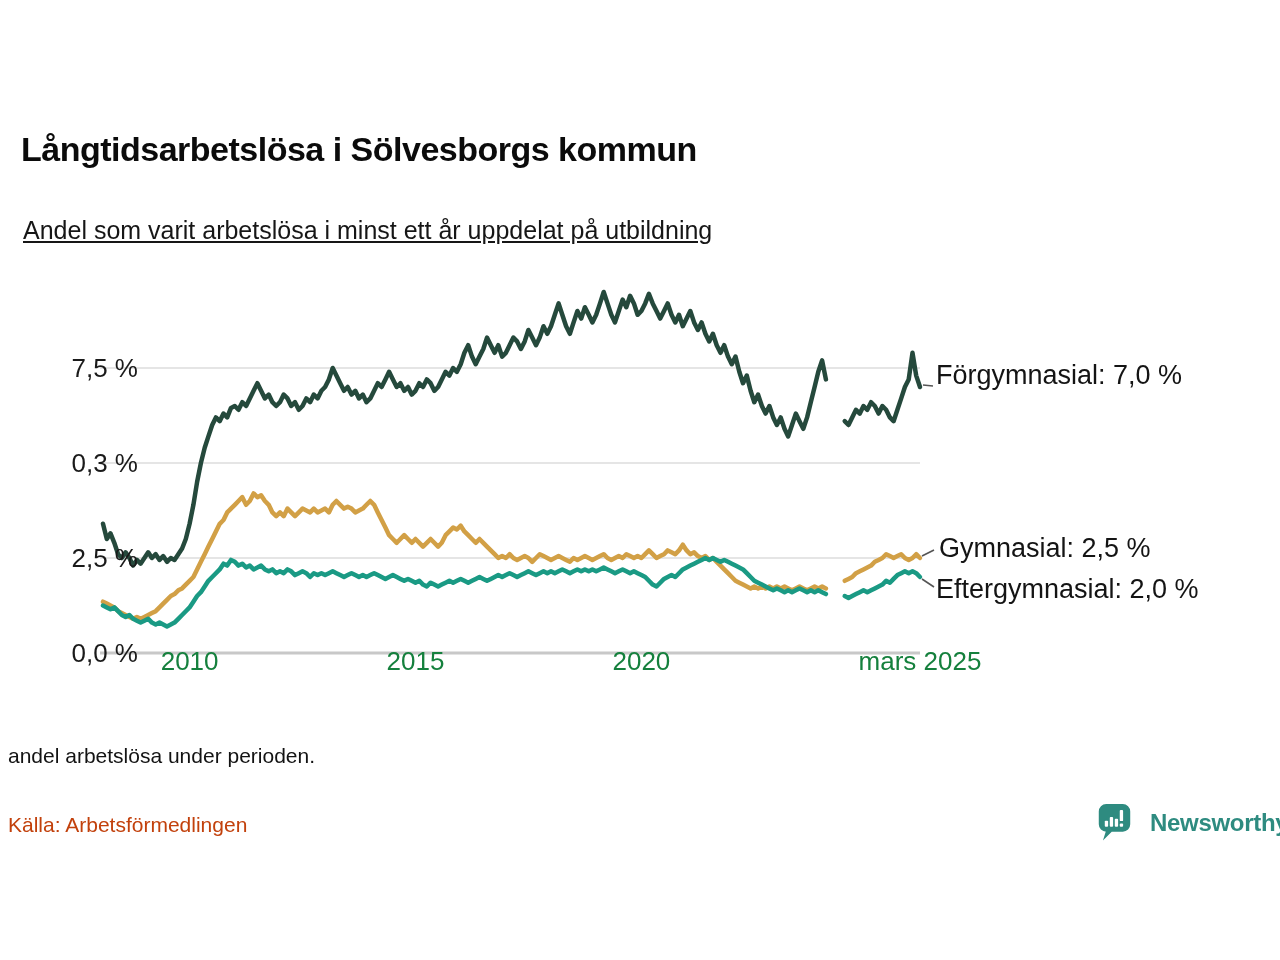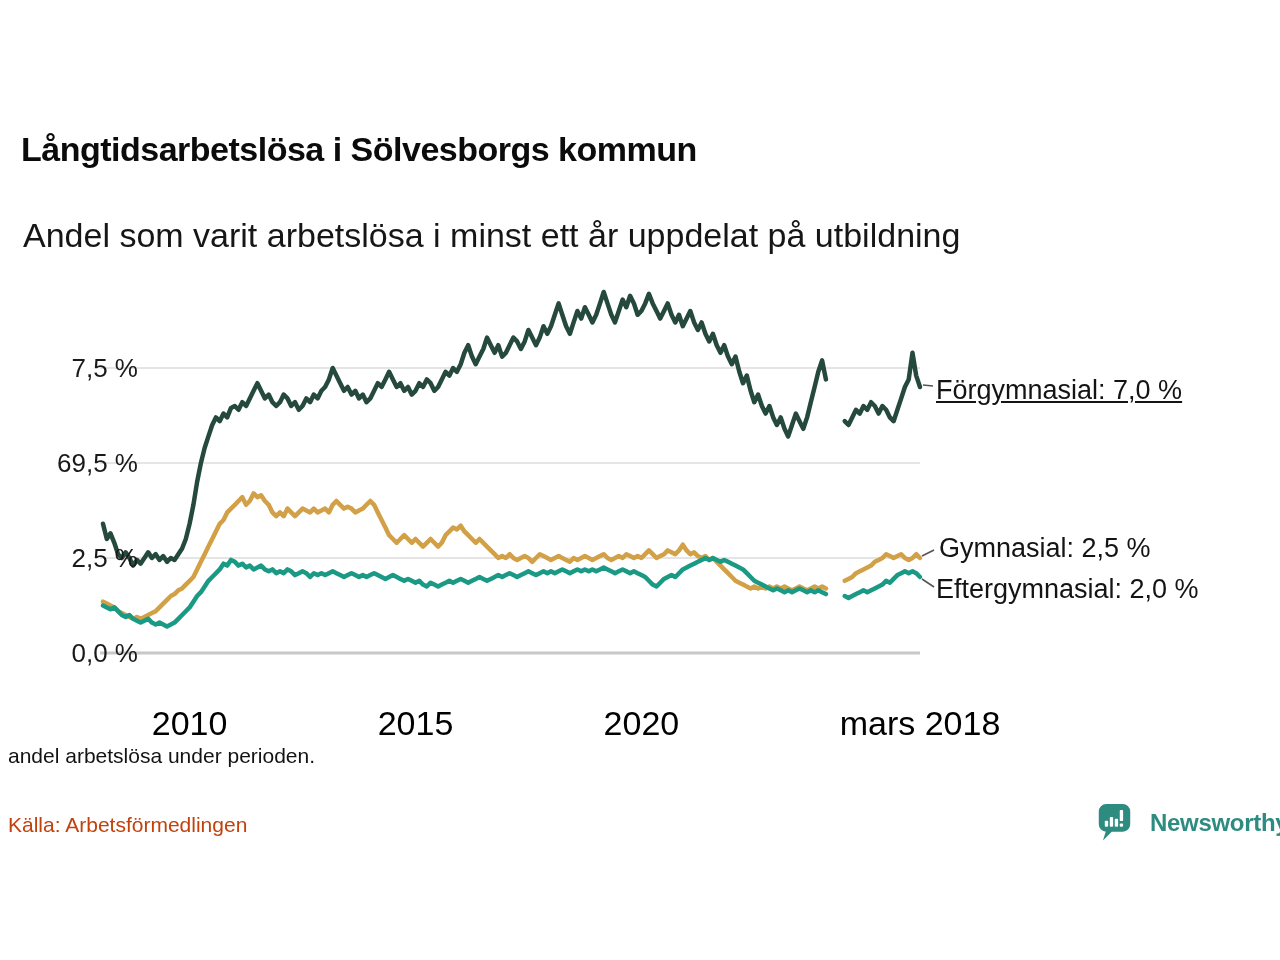--- a/index.html
+++ b/index.html
@@ -5,31 +5,31 @@
   html,body{margin:0;padding:0;background:#ffffff;}
   .page{
     position:relative;width:1280px;height:960px;background:#ffffff;
     font-family:"Liberation Sans",sans-serif;color:#111;overflow:hidden;
   }
   .title{
     position:absolute;left:21px;top:130px;font-size:34px;font-weight:700;
     letter-spacing:-0.5px;color:#0b0b0b;white-space:nowrap;
   }
   .subtitle{
-    position:absolute;left:23px;top:216px;font-size:34px;font-weight:400;
-    color:#161616;white-space:nowrap;
+    position:absolute;left:23px;top:216px;font-size:25px;font-weight:400;
+    color:#161616;white-space:nowrap;text-decoration:underline;
   }
   #chart-svg{position:absolute;left:0;top:0;}
   .ytick{
     position:absolute;left:0;width:93px;text-align:right;font-size:26px;
     line-height:32px;color:#1a1a1a;white-space:nowrap;margin-left:45px;
   }
   .xtick{
-    position:absolute;top:704px;transform:translateX(-50%);font-size:34px;
-    color:#000000;white-space:nowrap;
+    position:absolute;top:646px;transform:translateX(-50%);font-size:26px;
+    color:#15803d;white-space:nowrap;
   }
   .series-label{
     position:absolute;font-size:27px;line-height:34px;color:#141414;white-space:nowrap;
   }
   .footnote{
     position:absolute;left:8px;top:743px;font-size:21px;line-height:25px;color:#131313;
   }
   .source{
     position:absolute;left:8px;top:813px;font-size:21px;color:#c2410c;white-space:nowrap;
   }
@@ -59,30 +59,30 @@
       <polyline points="103.0,601.7 106.8,603.6 110.5,605.5 114.3,607.4 118.1,611.2 121.8,613.1 125.6,615.0 129.4,616.9 133.1,618.8 136.9,616.9 140.6,618.8 144.4,616.9 148.2,615.0 151.9,613.1 155.7,611.2 159.5,607.4 163.2,603.6 167.0,599.8 170.8,596.0 174.5,594.1 178.3,590.3 182.1,588.4 185.8,584.6 189.6,580.8 193.4,577.0 197.1,569.4 200.9,561.8 204.7,554.2 208.4,546.6 212.2,539.0 215.9,531.4 219.7,523.8 223.5,520.0 227.2,512.4 231.0,508.6 234.8,504.8 238.5,501.0 242.3,497.2 246.1,504.8 249.8,501.0 253.6,493.4 257.4,497.2 261.1,495.3 264.9,501.0 268.7,504.8 272.4,512.4 276.2,516.2 280.0,512.4 283.7,516.2 287.5,508.6 291.2,512.4 295.0,516.2 298.8,512.4 302.5,508.6 306.3,510.5 310.1,512.4 313.8,508.6 317.6,512.4 321.4,510.5 325.1,508.6 328.9,512.4 332.7,504.8 336.4,501.0 340.2,504.8 344.0,508.6 347.7,506.7 351.5,508.6 355.3,512.4 359.0,510.5 362.8,508.6 366.5,504.8 370.3,501.0 374.1,504.8 377.8,512.4 381.6,520.0 385.4,527.6 389.1,535.2 392.9,539.0 396.7,542.8 400.4,539.0 404.2,535.2 408.0,539.0 411.7,542.8 415.5,539.0 419.3,542.8 423.0,546.6 426.8,542.8 430.6,539.0 434.3,542.8 438.1,546.6 441.8,542.8 445.6,535.2 449.4,531.4 453.1,527.6 456.9,529.5 460.7,525.7 464.4,531.4 468.2,535.2 472.0,539.0 475.7,542.8 479.5,539.0 483.3,542.8 487.0,546.6 490.8,550.4 494.6,554.2 498.3,558.0 502.1,556.1 505.9,558.0 509.6,554.2 513.4,558.0 517.1,559.9 520.9,558.0 524.7,556.1 528.4,558.0 532.2,561.8 536.0,558.0 539.7,554.2 543.5,556.1 547.3,558.0 551.0,559.9 554.8,558.0 558.6,556.1 562.3,558.0 566.1,559.9 569.9,561.8 573.6,558.0 577.4,559.9 581.2,558.0 584.9,556.1 588.7,558.0 592.4,559.9 596.2,558.0 600.0,556.1 603.7,554.2 607.5,558.0 611.3,559.9 615.0,558.0 618.8,556.1 622.6,558.0 626.3,554.2 630.1,556.1 633.9,558.0 637.6,556.1 641.4,558.0 645.2,554.2 648.9,550.4 652.7,554.2 656.5,558.0 660.2,556.1 664.0,554.2 667.7,550.4 671.5,552.3 675.3,554.2 679.0,550.4 682.8,544.7 686.6,550.4 690.3,554.2 694.1,552.3 697.9,556.1 701.6,558.0 705.4,556.1 709.2,559.9 712.9,558.0 716.7,561.8 720.5,565.6 724.2,569.4 728.0,573.2 731.8,577.0 735.5,580.8 739.3,582.7 743.0,584.6 746.8,586.5 750.6,588.4 754.3,586.5 758.1,588.4 761.9,586.5 765.6,588.4 769.4,586.5 773.2,588.4 776.9,586.5 780.7,588.4 784.5,586.5 788.2,588.4 792.0,590.3 795.8,588.4 799.5,586.5 803.3,588.4 807.1,590.3 810.8,588.4 814.6,586.5 818.3,588.4 822.1,586.5 825.9,588.4" fill="none" stroke="#d2a046" stroke-width="4.5" stroke-linejoin="round" stroke-linecap="round"></polyline>
       <polyline points="844.7,580.8 848.5,578.9 852.2,577.0 856.0,573.2 859.8,571.3 863.5,569.4 867.3,567.5 871.1,565.6 874.8,561.8 878.6,559.9 882.4,558.0 886.1,554.2 889.9,556.1 893.6,558.0 897.4,556.1 901.2,554.2 904.9,558.0 908.7,559.9 912.5,558.0 916.2,554.2 920.0,558.0" fill="none" stroke="#d2a046" stroke-width="4.5" stroke-linejoin="round" stroke-linecap="round"></polyline>
       <polyline points="103.0,605.5 106.8,607.4 110.5,609.3 114.3,607.4 118.1,611.2 121.8,615.0 125.6,616.9 129.4,615.0 133.1,618.8 136.9,620.7 140.6,622.6 144.4,620.7 148.2,618.8 151.9,622.6 155.7,624.5 159.5,622.6 163.2,624.5 167.0,626.4 170.8,624.5 174.5,622.6 178.3,618.8 182.1,615.0 185.8,611.2 189.6,607.4 193.4,601.7 197.1,596.0 200.9,592.2 204.7,586.5 208.4,580.8 212.2,577.0 215.9,573.2 219.7,569.4 223.5,563.7 227.2,565.6 231.0,559.9 234.8,561.8 238.5,565.6 242.3,563.7 246.1,567.5 249.8,565.6 253.6,569.4 257.4,567.5 261.1,565.6 264.9,569.4 268.7,571.3 272.4,569.4 276.2,573.2 280.0,571.3 283.7,573.2 287.5,569.4 291.2,571.3 295.0,575.1 298.8,573.2 302.5,571.3 306.3,573.2 310.1,577.0 313.8,573.2 317.6,575.1 321.4,573.2 325.1,575.1 328.9,573.2 332.7,571.3 336.4,573.2 340.2,575.1 344.0,577.0 347.7,575.1 351.5,573.2 355.3,575.1 359.0,577.0 362.8,575.1 366.5,577.0 370.3,575.1 374.1,573.2 377.8,575.1 381.6,577.0 385.4,578.9 389.1,577.0 392.9,575.1 396.7,577.0 400.4,578.9 404.2,580.8 408.0,578.9 411.7,580.8 415.5,582.7 419.3,580.8 423.0,584.6 426.8,586.5 430.6,582.7 434.3,584.6 438.1,586.5 441.8,584.6 445.6,582.7 449.4,580.8 453.1,582.7 456.9,580.8 460.7,578.9 464.4,580.8 468.2,582.7 472.0,580.8 475.7,578.9 479.5,577.0 483.3,578.9 487.0,580.8 490.8,578.9 494.6,577.0 498.3,575.1 502.1,577.0 505.9,575.1 509.6,573.2 513.4,575.1 517.1,577.0 520.9,575.1 524.7,573.2 528.4,571.3 532.2,573.2 536.0,575.1 539.7,573.2 543.5,571.3 547.3,573.2 551.0,571.3 554.8,573.2 558.6,571.3 562.3,569.4 566.1,571.3 569.9,573.2 573.6,571.3 577.4,569.4 581.2,571.3 584.9,569.4 588.7,571.3 592.4,569.4 596.2,571.3 600.0,569.4 603.7,567.5 607.5,569.4 611.3,571.3 615.0,573.2 618.8,571.3 622.6,569.4 626.3,571.3 630.1,573.2 633.9,571.3 637.6,573.2 641.4,575.1 645.2,577.0 648.9,580.8 652.7,584.6 656.5,586.5 660.2,582.7 664.0,578.9 667.7,577.0 671.5,575.1 675.3,577.0 679.0,573.2 682.8,569.4 686.6,567.5 690.3,565.6 694.1,563.7 697.9,561.8 701.6,559.9 705.4,558.0 709.2,559.9 712.9,558.0 716.7,559.9 720.5,561.8 724.2,559.9 728.0,561.8 731.8,563.7 735.5,565.6 739.3,567.5 743.0,569.4 746.8,573.2 750.6,577.0 754.3,580.8 758.1,582.7 761.9,584.6 765.6,586.5 769.4,588.4 773.2,590.3 776.9,588.4 780.7,590.3 784.5,592.2 788.2,590.3 792.0,592.2 795.8,590.3 799.5,588.4 803.3,590.3 807.1,592.2 810.8,590.3 814.6,592.2 818.3,590.3 822.1,592.2 825.9,594.1" fill="none" stroke="#1a9a84" stroke-width="4.5" stroke-linejoin="round" stroke-linecap="round"></polyline>
       <polyline points="844.7,596.0 848.5,597.9 852.2,596.0 856.0,594.1 859.8,592.2 863.5,590.3 867.3,592.2 871.1,590.3 874.8,588.4 878.6,586.5 882.4,584.6 886.1,580.8 889.9,582.7 893.6,578.9 897.4,575.1 901.2,573.2 904.9,571.3 908.7,573.2 912.5,571.3 916.2,573.2 920.0,577.0" fill="none" stroke="#1a9a84" stroke-width="4.5" stroke-linejoin="round" stroke-linecap="round"></polyline>
       <line x1="923" y1="385" x2="933" y2="386" stroke="#555" stroke-width="1.6"></line>
       <line x1="922" y1="556" x2="934" y2="550" stroke="#555" stroke-width="1.6"></line>
       <line x1="922" y1="579" x2="934" y2="587" stroke="#555" stroke-width="1.6"></line>
     </svg>
 
   <div class="ytick" style="top: 352px;">7,5 %</div>
-  <div class="ytick" style="top: 447px;">69,5 %</div>
+  <div class="ytick" style="top: 447px;">0,3 %</div>
   <div class="ytick" style="top: 542px;">2,5 %</div>
   <div class="ytick" style="top: 637px;">0,0 %</div>
 
   <div class="xtick" style="left: 189.594px;">2010</div>
   <div class="xtick" style="left: 415.493px;">2015</div>
   <div class="xtick" style="left: 641.392px;">2020</div>
-  <div class="xtick" style="left: 920px;">mars 2018</div>
+  <div class="xtick" style="left: 920px;">mars 2025</div>
 
-  <div class="series-label" style="left: 936px; top: 373px; text-decoration: underline;">Förgymnasial: 7,0 %</div>
+  <div class="series-label" style="left: 936px; top: 358px;">Förgymnasial: 7,0 %</div>
   <div class="series-label" style="left: 939px; top: 531px;">Gymnasial: 2,5 %</div>
   <div class="series-label" style="left: 936px; top: 572px;">Eftergymnasial: 2,0 %</div>
 
   <div class="footnote">
     <div>andel arbetslösa under perioden.</div>
   </div>
 
   <div class="source">Källa: Arbetsförmedlingen</div>
 
   <a class="logo">

